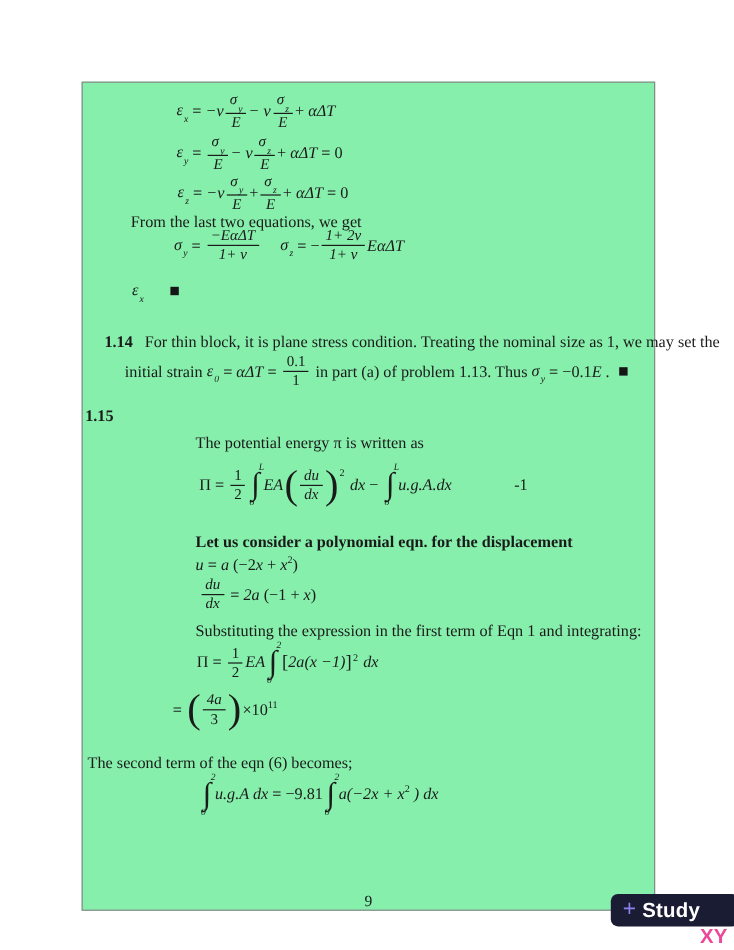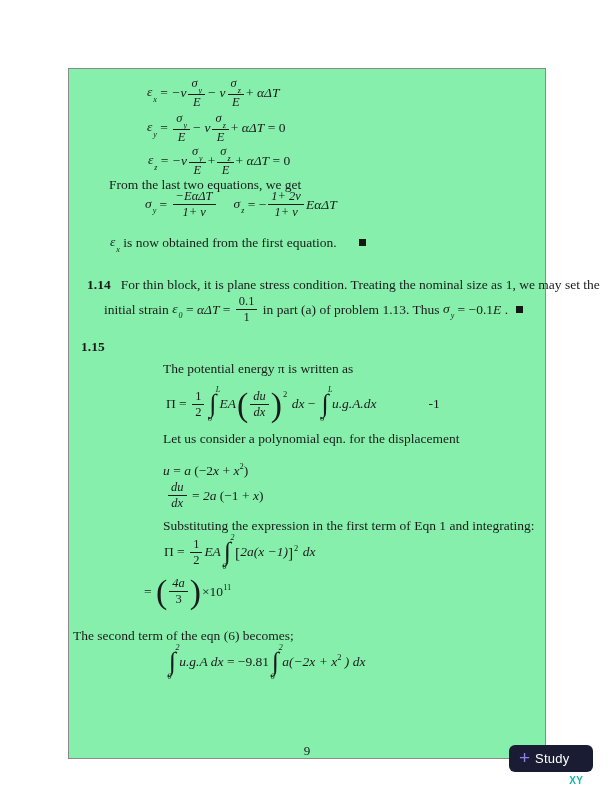--- a/index.html
+++ b/index.html
@@ -41,59 +41,59 @@
   .qed { width:7px; height:7px; background:#161616; display:inline-block; }
   
   .blk-eq-eps-x      { left:78px;  top:8px;   }
   .blk-eq-eps-y      { left:78px;  top:43px;  }
   .blk-eq-eps-z      { left:79px;  top:76px;  }
   .blk-txt-from      { left:40px;  top:108px; }
   .blk-eq-sigma      { left:76px;  top:121px; }
   .blk-txt-eps-first { left:41px;  top:165px; }
   .blk-p114-l1       { left:2px;   top:208px;margin-left:16px; }
   .blk-p114-l2       { left:35px;  top:226px;text-align:center; }
-  .blk-p115          { left:12px;   top:270px;text-align:center; }
+  .blk-p115          { left:2px;   top:270px;text-align:center; }
   .blk-txt-potential { left:94px;  top:292px;justify-content:center; }
   .blk-eq-potential  { left:97px;  top:317px; }
-  .blk-txt-letus     { left:94px;  top:362px; }
+  .blk-txt-letus     { left:94px;  top:375px;font-weight:bold; }
   .blk-eq-u          { left:94px;  top:394px; }
   .blk-eq-dudx       { left:97px;  top:412px; }
   .blk-txt-subst     { left:94px;  top:449px; }
   .blk-eq-pi2        { left:95px;  top:465px; }
   .blk-eq-4a3        { left:75px;  top:508px; }
   .blk-txt-second    { left:4px;   top:559px; }
   .blk-eq-second     { left:97px;  top:575px; }
   .page-number {
     position:absolute; left:0; right:0; top:674px; text-align:center;
     font-size:13px; color:#1a1a1a;
   }
   
   .badge {
     position:absolute; left:509px; top:745px; height:27px;
     padding:0 10px; border-radius:6px; background:#1a1c33;
     display:flex; align-items:center;
     font-family:"Liberation Sans","DejaVu Sans",sans-serif;
     box-sizing:border-box;
   }
   .badge-plus { color:#8b80ec; font-size:19px; font-weight:300; line-height:1; margin:-2px 5px 0 0; }
-  .badge-study { color:#ffffff; font-weight:400; font-size:13px; letter-spacing:0.2px; }
-  .badge-xy { color:#14b8a6; font-weight:700; font-size:10px; letter-spacing:0.2px;margin-top:44px; }
+  .badge-study { color:#ffffff; font-weight:700; font-size:17px; letter-spacing:0.2px; }
+  .badge-xy { color:#ec4899; font-weight:700; font-size:17px; letter-spacing:0.2px;margin-top:44px; }
 </style>
 </head>
 <body>
 
 <div class="page">
   <div class="frame">
     <div id="doc-blocks">
         <div class="line blk-eq-eps-x"><span class="tk tk-var"><span>ε</span><sub>x</sub></span><span class="tk tk-r"> = </span><span class="tk tk-i">−v</span><span class="frac"><span class="num"><span class="tk tk-var"><span>σ</span><sub>y</sub></span></span><span class="den"><span class="tk tk-i">E</span></span></span><span class="tk tk-i">− v</span><span class="frac"><span class="num"><span class="tk tk-var"><span>σ</span><sub>z</sub></span></span><span class="den"><span class="tk tk-i">E</span></span></span><span class="tk tk-r">+ </span><span class="tk tk-i">αΔT</span></div>
         <div class="line blk-eq-eps-y"><span class="tk tk-var"><span>ε</span><sub>y</sub></span><span class="tk tk-r"> = </span><span class="frac"><span class="num"><span class="tk tk-var"><span>σ</span><sub>y</sub></span></span><span class="den"><span class="tk tk-i">E</span></span></span><span class="tk tk-i">− v</span><span class="frac"><span class="num"><span class="tk tk-var"><span>σ</span><sub>z</sub></span></span><span class="den"><span class="tk tk-i">E</span></span></span><span class="tk tk-r">+ </span><span class="tk tk-i">αΔT</span><span class="tk tk-r"> = 0</span></div>
         <div class="line blk-eq-eps-z"><span class="tk tk-var"><span>ε</span><sub>z</sub></span><span class="tk tk-r"> = </span><span class="tk tk-i">−v</span><span class="frac"><span class="num"><span class="tk tk-var"><span>σ</span><sub>y</sub></span></span><span class="den"><span class="tk tk-i">E</span></span></span><span class="tk tk-r">+</span><span class="frac"><span class="num"><span class="tk tk-var"><span>σ</span><sub>z</sub></span></span><span class="den"><span class="tk tk-i">E</span></span></span><span class="tk tk-r">+ </span><span class="tk tk-i">αΔT</span><span class="tk tk-r"> = 0</span></div>
         <div class="line blk-txt-from"><span class="tk tk-r">From the last two equations, we get</span></div>
         <div class="line blk-eq-sigma"><span class="tk tk-var"><span>σ</span><sub>y</sub></span><span class="tk tk-r"> = </span><span class="frac"><span class="num"><span class="tk tk-i">−EαΔT</span></span><span class="den"><span class="tk tk-i">1+ v</span></span></span><span class="gap" style="width: 16px;"></span><span class="tk tk-var"><span>σ</span><sub>z</sub></span><span class="tk tk-r"> = −</span><span class="frac"><span class="num"><span class="tk tk-i">1+ 2v</span></span><span class="den"><span class="tk tk-i">1+ v</span></span></span><span class="tk tk-i">EαΔT</span></div>
-        <div class="line blk-txt-eps-first"><span class="tk tk-var"><span>ε</span><sub>x</sub></span><span class="tk tk-r"> is now obtained from the first equation.</span><span class="gap" style="width: 22px;"></span><span class="qed"></span></div>
+        <div class="line blk-txt-eps-first"><span class="tk tk-var"><span>ε</span><sub>x</sub></span><span class="gap" style="width: 22px;"></span><span class="qed"></span></div>
         <div class="line blk-p114-l1"><span class="tk tk-b">1.14</span><span class="gap" style="width: 10px;"></span><span class="tk tk-r">For thin block, it is plane stress condition. Treating the nominal size as 1, we may set the</span></div>
         <div class="line blk-p114-l2"><span class="tk tk-r">initial strain </span><span class="tk tk-var"><span>ε</span><sub>0</sub></span><span class="tk tk-r"> = </span><span class="tk tk-i">αΔT</span><span class="tk tk-r"> = </span><span class="frac"><span class="num"><span class="tk tk-r">0.1</span></span><span class="den"><span class="tk tk-r">1</span></span></span><span class="tk tk-r"> in part (a) of problem 1.13. Thus </span><span class="tk tk-var"><span>σ</span><sub>y</sub></span><span class="tk tk-r"> = −0.1</span><span class="tk tk-i">E</span><span class="tk tk-r"> .</span><span class="gap" style="width: 8px;"></span><span class="qed"></span></div>
         <div class="line blk-p115"><span class="tk tk-b">1.15</span></div>
         <div class="line blk-txt-potential"><span class="tk tk-r">The potential energy π is written as</span></div>
         <div class="line blk-eq-potential"><span class="tk tk-r">Π = </span><span class="frac"><span class="num"><span class="tk tk-r">1</span></span><span class="den"><span class="tk tk-r">2</span></span></span><span class="intg"><span class="lim lim-u">L</span><span class="int-glyph">∫</span><span class="lim lim-l">o</span></span><span class="tk tk-i">EA</span><span class="grp"><span class="delim big">(</span><span class="frac"><span class="num"><span class="tk tk-i">du</span></span><span class="den"><span class="tk tk-i">dx</span></span></span><span class="delim big">)</span><span class="grp-sup">2</span></span><span class="tk tk-i"> dx</span><span class="tk tk-r"> − </span><span class="intg"><span class="lim lim-u">L</span><span class="int-glyph">∫</span><span class="lim lim-l">o</span></span><span class="tk tk-i">u.g.A.dx</span><span class="gap" style="width: 52px;"></span><span class="tk tk-r">-1</span></div>
         <div class="line blk-txt-letus"><span class="tk tk-r">Let us consider a polynomial eqn. for the displacement</span></div>
         <div class="line blk-eq-u"><span class="tk tk-i">u</span><span class="tk tk-r"> = </span><span class="tk tk-i">a</span><span class="tk tk-r"> (−2</span><span class="tk tk-i">x</span><span class="tk tk-r"> + </span><span class="tk tk-i">x</span><span class="tk tk-sup">2</span><span class="tk tk-r">)</span></div>
         <div class="line blk-eq-dudx"><span class="frac"><span class="num"><span class="tk tk-i">du</span></span><span class="den"><span class="tk tk-i">dx</span></span></span><span class="tk tk-r"> = </span><span class="tk tk-i">2a</span><span class="tk tk-r"> (−1 + </span><span class="tk tk-i">x</span><span class="tk tk-r">)</span></div>
         <div class="line blk-txt-subst"><span class="tk tk-r">Substituting the expression in the first term of Eqn 1 and integrating:</span></div>
         <div class="line blk-eq-pi2"><span class="tk tk-r">Π = </span><span class="frac"><span class="num"><span class="tk tk-r">1</span></span><span class="den"><span class="tk tk-r">2</span></span></span><span class="tk tk-i">EA</span><span class="intg"><span class="lim lim-u">2</span><span class="int-glyph">∫</span><span class="lim lim-l">0</span></span><span class="grp"><span class="delim">[</span><span class="tk tk-i">2a(x −1)</span><span class="delim">]</span><span class="grp-sup">2</span></span><span class="tk tk-i"> dx</span></div>

